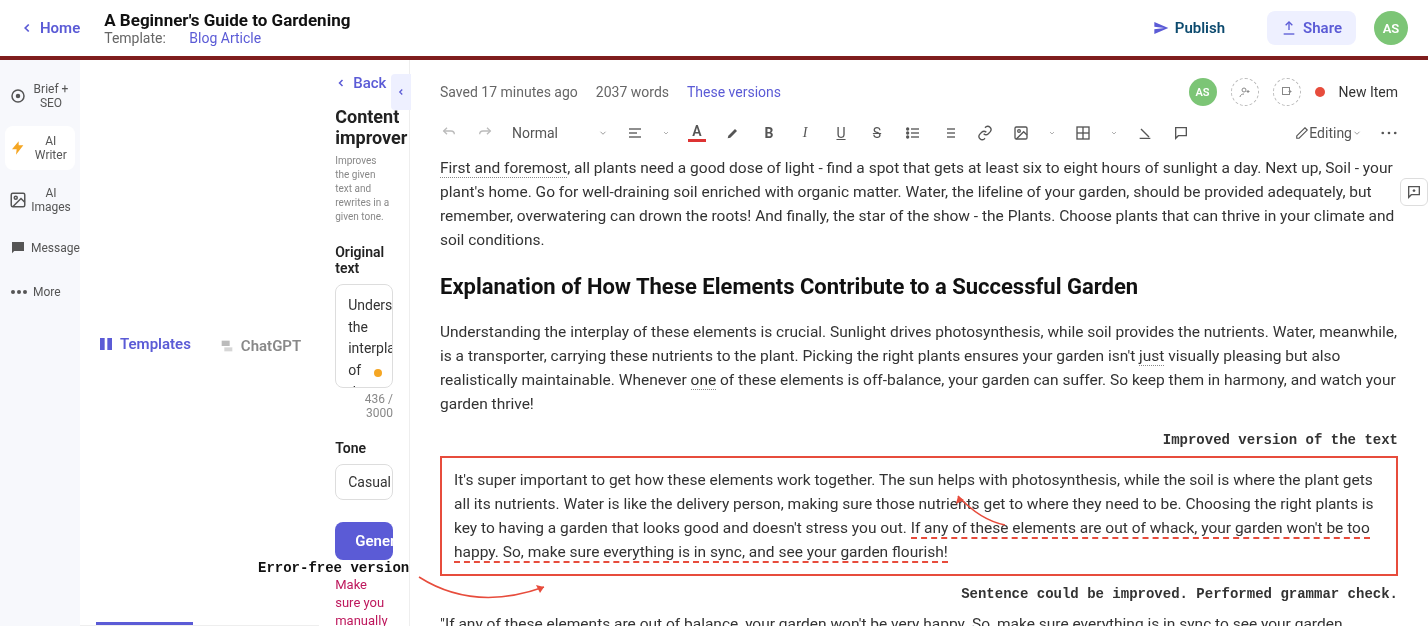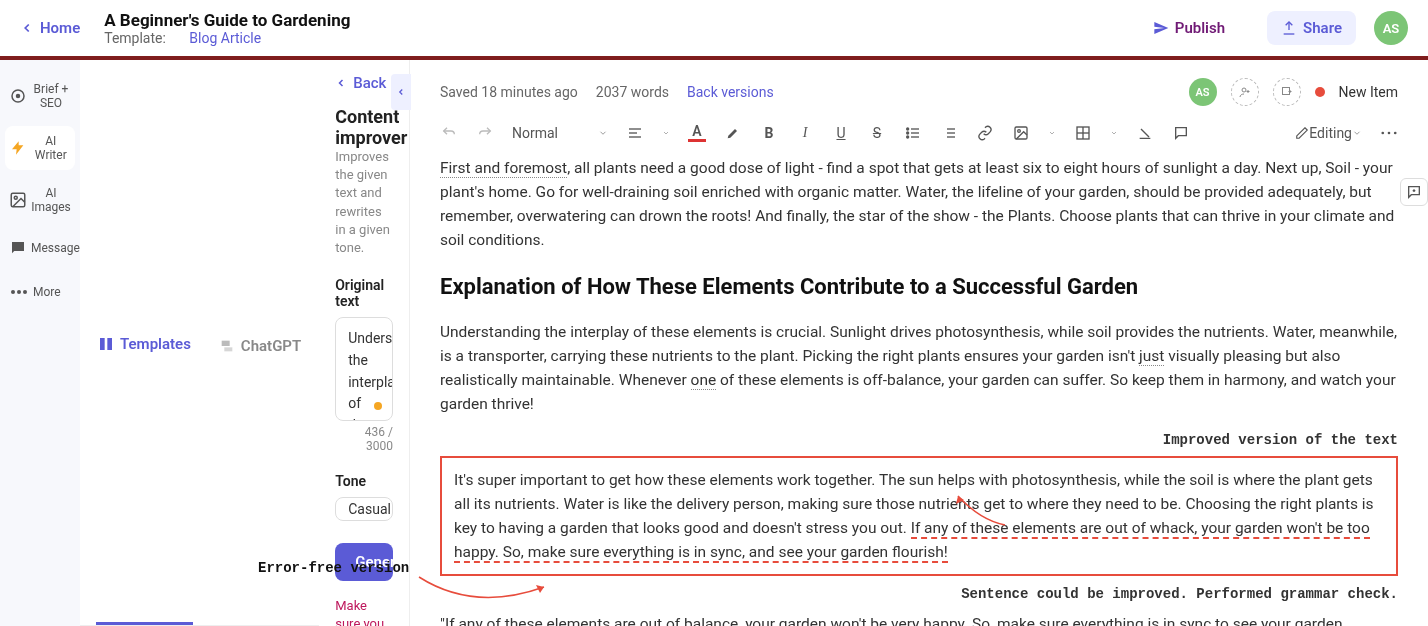--- a/index.html
+++ b/index.html
@@ -4,42 +4,42 @@
 <style>
 * { margin:0; padding:0; box-sizing:border-box; font-family:-apple-system,BlinkMacSystemFont,"Segoe UI",Roboto,sans-serif; }
 body { width:1428px; height:626px; background:#fff; overflow:hidden; position:relative; }
 .topbar { height:60px; display:flex; align-items:center; padding:0 20px; border-bottom:4px solid #7f1d1d; }
 .home-link { display:flex; align-items:center; gap:6px; color:#5b5bd6; font-weight:600; font-size:15px; }
 .title-block { margin-left:24px; }
 .doc-title { font-size:17px; font-weight:700; color:#111; }
 .template-line { font-size:14px; color:#666; }
 .template-link { color:#5b5bd6;margin-left:20px; }
 .topbar-right { margin-left:auto; display:flex; align-items:center; gap:18px; }
-.publish { display:flex; align-items:center; gap:6px; color:#701a75; font-weight:600; font-size:15px; }
+.publish { display:flex; align-items:center; gap:6px; color:#0c4a6e; font-weight:600; font-size:15px; }
 .share-btn { display:flex; align-items:center; gap:6px; background:#eef0ff; color:#5b5bd6; font-weight:600; padding:8px 14px; border-radius:8px; font-size:15px;margin-left:24px; }
 .avatar { width:34px; height:34px; border-radius:50%; background:#7cc576; color:#fff; display:flex; align-items:center; justify-content:center; font-size:13px; font-weight:600; }
 .main { display:flex; height:566px; }
 .rail { width:80px; background:#f7f8fc; display:flex; flex-direction:column; align-items:center; padding-top:14px; gap:8px; }
 .rail-item { display:flex; flex-direction:row; align-items:center; gap:4px; padding:8px 4px; border-radius:8px; width:70px; font-size:12px; color:#555; text-align:center; }
 .rail-item.active { background:#fff; }
 .rail-ico { width:20px; height:20px; display:flex; align-items:center; justify-content:center; }
 .panel { width:330px; background:#fff; border-right:1px solid #eee; display:flex; position:relative; }
 .tabs { display:flex; padding:10px 16px 0; gap:24px; border-bottom:1px solid #eee; }
 .tab { display:flex; align-items:center; gap:6px; padding:8px 2px 12px; font-size:15px; color:#888; font-weight:600; }
 .tab.active { color:#5b5bd6; border-bottom:3px solid #5b5bd6; }
 .collapse-handle { position:absolute; right:-2px; top:14px; width:20px; height:36px; background:#eef0ff; border-radius:4px 0 0 4px; display:flex; align-items:center; justify-content:center; color:#5b5bd6; }
 .panel-body { padding:14px 16px; overflow:auto; }
 .back-link { display:flex; align-items:center; gap:6px; color:#5b5bd6; font-size:15px; font-weight:500; }
 .pt-title { font-size:18px; font-weight:700; margin-top:14px; color:#222; }
-.pt-desc { font-size:13px; color:#888; line-height:1.4; }
+.pt-desc { font-size:10px; color:#888; margin-top:6px; line-height:1.4; }
 .field-label { font-size:14px; font-weight:600; color:#222; margin-top:20px; }
 .orig-box { margin-top:8px; border:1px solid #ddd; border-radius:8px; padding:10px 12px; font-size:14px; line-height:1.55; color:#333; height:104px; overflow:hidden; position:relative; }
 .orange-dot { position:absolute; right:10px; bottom:10px; width:8px; height:8px; border-radius:50%; background:#f5a623; }
 .char-count { text-align:right; font-size:12px; color:#888; margin-top:4px; }
-.tone-select { margin-top:8px; border:1px solid #ddd; border-radius:8px; padding:3px 12px; font-size:14px; color:#333; display:flex; justify-content:space-between; align-items:flex-end; }
+.tone-select { margin-top:8px; border:1px solid #ddd; border-radius:8px; padding:9px 12px; font-size:14px; color:#333; display:flex; justify-content:space-between; align-items:flex-end; }
 .gen-btn { margin:22px auto 0; display:block; background:#5b5bd6; color:#fff; font-weight:600; padding:10px 20px; border-radius:8px; font-size:15px; }
 .disclaimer { font-size:13px; color:#be185d; margin-top:16px; line-height:1.4; }
 .editor { flex:1; padding:18px 30px 0 30px; position:relative; overflow:hidden; }
 .ed-top { display:flex; align-items:center; gap:18px; font-size:14px; color:#666; }
 .older { color:#5b5bd6; }
 .ed-top-right { margin-left:auto; display:flex; align-items:center; gap:14px; }
 .avatar-sm { width:28px; height:28px; border-radius:50%; background:#7cc576; color:#fff; display:flex; align-items:center; justify-content:center; font-size:11px; font-weight:600; }
 .dashed-circle { width:28px; height:28px; border:1.5px dashed #bbb; border-radius:50%; display:flex; align-items:center; justify-content:center; color:#888; font-size:14px; }
 .red-dot { width:10px; height:10px; border-radius:50%; background:#e74c3c; }
 .new-item { color:#333; font-size:14px; }
@@ -193,23 +193,23 @@
             <polyline points="6 9 12 15 18 9"></polyline>
           </svg>
       </div>
       <div class="gen-btn">Generate</div>
       <div class="disclaimer">Make sure you manually review all AI generated text.</div>
     </div>
   </div>
 
   <div class="editor">
     <div class="ed-top">
-      <span>Saved 18 minutes ago</span>
+      <span>Saved 17 minutes ago</span>
       <span>2037 words</span>
-      <span class="older">Back versions</span>
+      <span class="older">These versions</span>
       <div class="ed-top-right">
         <div class="avatar-sm">AS</div>
         <div class="dashed-circle">
           <svg width="12" height="12" viewBox="0 0 24 24" fill="none" stroke="#888" stroke-width="2">
               <circle cx="10" cy="8" r="4"></circle>
               <path d="M2 22c0-4 4-6 8-6"></path>
               <path d="M18 8v6M15 11h6"></path>
             </svg>
         </div>
         <div class="dashed-circle">

